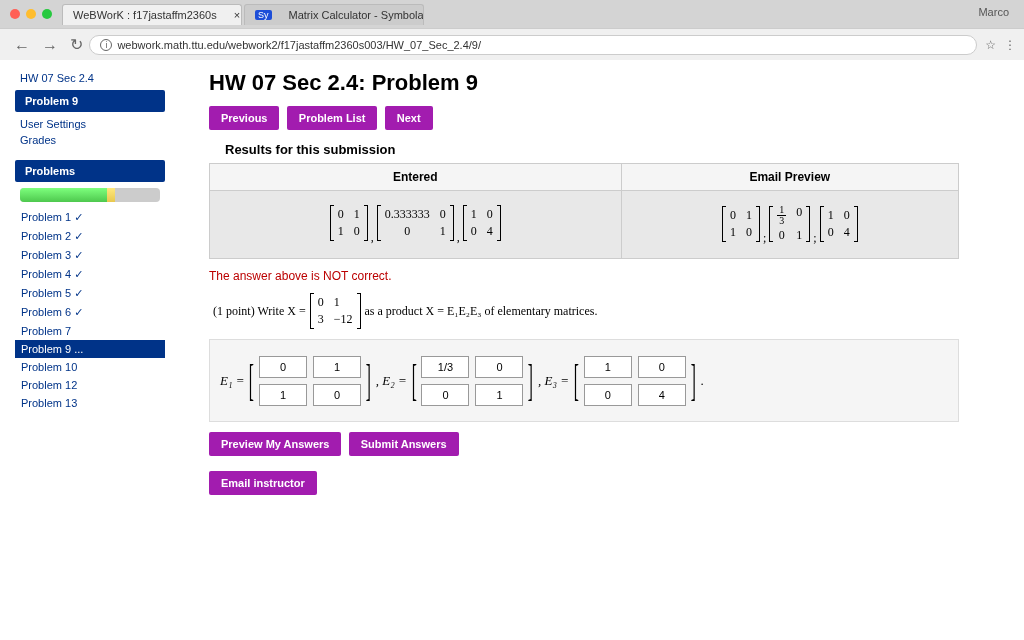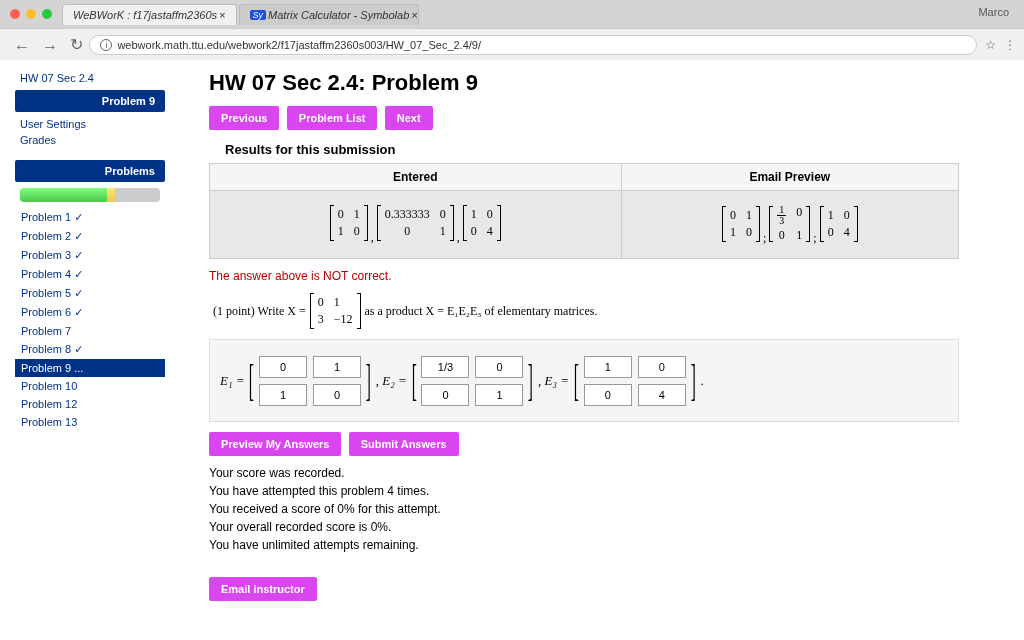--- a/index.html
+++ b/index.html
@@ -6,45 +6,45 @@
 body { font-family: Arial, Helvetica, sans-serif; font-size: 12px; background: #fff; }
 
 
 .browser-chrome { background: #ddd; height: 60px; }
 .browser-tabs { display: flex; align-items: center; background: #d4d4d4; height: 28px; padding-left: 10px; }
 .traffic-lights { display: flex; gap: 6px; margin-right: 10px; }
 .light { width: 10px; height: 10px; border-radius: 50%; }
 .light.red { background: #ff5f56; }
 .light.yellow { background: #ffbd2e; }
 .light.green { background: #27c93f; }
-.tab { background: #f0f0f0; border: 1px solid #bbb; border-bottom: none; padding: 4px 10px; font-size: 11px; margin-right: 2px; border-radius: 3px 3px 0 0; display: flex; align-items: center; gap: 2px; color: #333; max-width: 180px; overflow: hidden; white-space: nowrap; font-style: italic; }
+.tab { background: #f0f0f0; border: 1px solid #bbb; border-bottom: none; padding: 4px 10px; font-size: 11px; margin-right: 2px; border-radius: 3px 3px 0 0; display: flex; align-items: center; gap: 17px; color: #333; max-width: 180px; overflow: hidden; white-space: nowrap; }
 .tab.inactive { background: #ccc; }
 .browser-bar { display: flex; align-items: center; background: #f0f0f0; height: 32px; padding: 0 8px; border-top: 1px solid #ccc; }
 .nav-arrow { color: #666; font-size: 16px; margin: 0 6px; cursor: pointer; }
 .url-bar { flex: 1; background: #fff; border: 1px solid #ccc; border-radius: 14px; padding: 3px 10px; font-size: 11px; color: #333; display: flex; align-items: center; gap: 5px; }
 .info-icon { border: 1px solid #666; border-radius: 50%; width: 12px; height: 12px; display: inline-flex; align-items: center; justify-content: center; font-size: 9px; color: #666; }
 .profile-name { position: absolute; top: 6px; right: 15px; font-size: 11px; color: #555; }
 
 
 .page { display: flex; padding: 10px 15px; gap: 24px; }
 .sidebar { width: 150px; margin-right: 20px; }
 .content { flex: 1; }
 
 
 .side-link { color: #003388; font-size: 11px; padding: 2px 5px; display: block; cursor: pointer; }
-.side-btn { background: #003388; color: #fff; padding: 5px 10px; font-size: 11px; font-weight: bold; text-align: right; margin: 4px 0; border-radius: 2px; cursor: pointer; }
+.side-btn { background: #003388; color: #fff; padding: 5px 10px; font-size: 11px; font-weight: bold; text-align: left; margin: 4px 0; border-radius: 2px; cursor: pointer; }
 .progress-wrap { background: #ccc; height: 14px; border-radius: 4px; margin: 6px 5px; overflow: hidden; display: flex; }
 .progress-green { background: linear-gradient(#7dff7d, #4ec84e); width: 62%; }
 .progress-yellow { background: linear-gradient(#ffe87d, #e8c84e); width: 6%; }
 .prob-item { font-size: 11px; padding: 3px 6px; color: #003388; cursor: pointer; }
 .prob-item.active { background: #003388; color: #fff; }
 
 
 h1 { font-size: 22px; font-weight: bold; margin-bottom: 10px; }
-.btn { background: #d946ef; color: #fff; border: none; padding: 6px 12px; font-size: 11px; font-weight: bold; margin-right: 4px; cursor: pointer; border-radius: 2px; }
+.btn { background: #a21caf; color: #fff; border: none; padding: 6px 12px; font-size: 11px; font-weight: bold; margin-right: 4px; cursor: pointer; border-radius: 2px; }
 .section-title { font-size: 13px; font-weight: bold; margin: 12px 16px 6px; }
 .results-table { width: 750px; border-collapse: collapse; }
 .results-table th { background: #f5f5f5; border: 1px solid #ccc; padding: 6px; font-size: 12px; font-weight: bold; }
 .results-table td { background: #e8e8e8; border: 1px solid #ccc; padding: 12px; text-align: center; font-size: 12px; font-family: serif; }
 .error-msg { color: #bb0000; font-size: 12px; margin: 10px 0; }
 .problem-text { font-size: 12px; margin: 10px 4px; display: flex; align-items: center; gap: 4px; font-family: serif; }
 .matrix-form { background: #f5f5f5; border: 1px solid #ddd; padding: 15px 10px; margin: 10px 0; width: 750px; display: flex; align-items: center; font-family: serif; font-size: 13px; }
 .matrix-brackets { display: inline-flex; align-items: center; }
 .bracket { font-size: 44px; font-weight: 100; transform: scaleX(0.35); }
 .matrix-cells { display: inline-grid; grid-template-columns: auto auto; gap: 6px; }
@@ -105,21 +105,20 @@
       <div class="progress-yellow"></div>
     </div>
     <div>
       <div class="prob-item">Problem 1 ✓</div>
       <div class="prob-item">Problem 2 ✓</div>
       <div class="prob-item">Problem 3 ✓</div>
       <div class="prob-item">Problem 4 ✓</div>
       <div class="prob-item">Problem 5 ✓</div>
       <div class="prob-item">Problem 6 ✓</div>
       <div class="prob-item">Problem 7</div>
-      <div class="prob-item">Problem 8 ✓</div>
       <div class="prob-item active">Problem 9 ...</div>
       <div class="prob-item">Problem 10</div>
       <div class="prob-item">Problem 12</div>
       <div class="prob-item">Problem 13</div>
     </div>
   </div>
 
   <div class="content">
     <h1>HW 07 Sec 2.4: Problem 9</h1>
     <div>
@@ -263,25 +262,18 @@
         <span class="bracket">]</span>
       </span>
       <span>.</span>
     </div>
 
     <div>
       <button class="btn">Preview My Answers</button>
       <button class="btn">Submit Answers</button>
     </div>
 
-    <div class="score-text">
-      <div>Your score was recorded.</div>
-      <div>You have attempted this problem 4 times.</div>
-      <div>You received a score of 0% for this attempt.</div>
-      <div>Your overall recorded score is 0%.</div>
-      <div>You have unlimited attempts remaining.</div>
-    </div>
 
     <button class="btn" style="margin-top:15px">Email instructor</button>
 
     
   </div>
 </div>
 
 </body></html>

